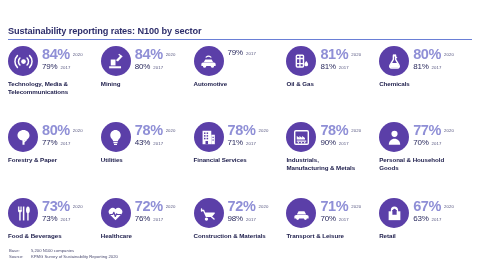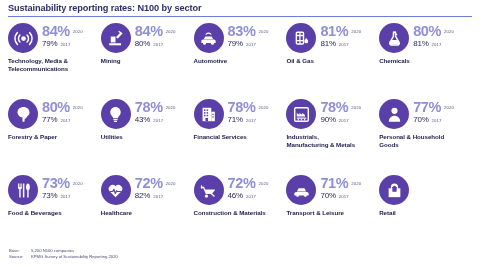--- a/index.html
+++ b/index.html
@@ -12,20 +12,21 @@
     height: 270px;
     overflow: hidden;
     font-family: "Liberation Sans", sans-serif;
     color: #1d1d4b;
     position: relative;
   }
 
   
   .header {
     padding: 2px 0 0 8px;
+    margin-top: 23px;
   }
   .header-title {
     font-size: 9.2px;
     font-weight: bold;
     color: #2e2e6b;
     letter-spacing: -0.1px;
     line-height: 12px;
     white-space: nowrap;
   }
   .header-rule {
@@ -197,24 +198,20 @@
         <div class="icon-circle">
           <svg width="19" height="19" viewBox="0 0 24 24">
             <path d="M3 15.5c0-1.2 1-2.2 2.2-2.2h13.6c1.2 0 2.2 1 2.2 2.2v2.2H3z" fill="#fff"></path>
             <path d="M6 13l2-3.6h8l2 3.6z" fill="#fff"></path>
             <circle cx="7" cy="18" r="1.9" fill="#fff"></circle>
             <circle cx="17" cy="18" r="1.9" fill="#fff"></circle>
             <path d="M9 6.5c1.6-1.4 4.4-1.4 6 0" stroke="#fff" stroke-width="1.6" fill="none" stroke-linecap="round"></path>
           </svg>
         </div>
         <div class="stats">
-          <div class="stat-row">
-            <span class="pct-2020">83%</span>
-            <span class="yr">2020</span>
-          </div>
           <div class="stat-row">
             <span class="pct-2017">79%</span>
             <span class="yr yr-2017">2017</span>
           </div>
         </div>
       </div>
       <div class="sector-label">Automotive</div>
     </div>
     <div class="cell">
       <div class="cell-top">
@@ -413,21 +410,21 @@
             <path d="M12 20.4l-7.2-7.2A4.7 4.7 0 0112 6.6a4.7 4.7 0 017.2 6.6z" fill="#fff"></path>
             <path d="M5.6 13.3h3l1.3-2.8 1.9 5.2 1.5-3.3 1 .9h4.2" stroke="#5b3fa8" stroke-width="1.5" fill="none" stroke-linejoin="round" stroke-linecap="round"></path>
           </svg>
         </div>
         <div class="stats">
           <div class="stat-row">
             <span class="pct-2020">72%</span>
             <span class="yr">2020</span>
           </div>
           <div class="stat-row">
-            <span class="pct-2017">82%</span>
+            <span class="pct-2017">76%</span>
             <span class="yr yr-2017">2017</span>
           </div>
         </div>
       </div>
       <div class="sector-label">Healthcare</div>
     </div>
     <div class="cell">
       <div class="cell-top">
         <div class="icon-circle">
           <svg width="19" height="19" viewBox="0 0 24 24">
@@ -436,21 +433,21 @@
             <path d="M16 16.3l3 2.6" stroke="#fff" stroke-width="1.7" stroke-linecap="round"></path>
             <path d="M3.2 6.3v2.6" stroke="#fff" stroke-width="1.7" stroke-linecap="round"></path>
           </svg>
         </div>
         <div class="stats">
           <div class="stat-row">
             <span class="pct-2020">72%</span>
             <span class="yr">2020</span>
           </div>
           <div class="stat-row">
-            <span class="pct-2017">46%</span>
+            <span class="pct-2017">98%</span>
             <span class="yr yr-2017">2017</span>
           </div>
         </div>
       </div>
       <div class="sector-label">Construction &amp; Materials</div>
     </div>
     <div class="cell">
       <div class="cell-top">
         <div class="icon-circle">
           <svg width="19" height="19" viewBox="0 0 24 24">
@@ -477,20 +474,30 @@
       <div class="cell-top">
         <div class="icon-circle">
           <svg width="19" height="19" viewBox="0 0 24 24">
             <path d="M4.6 9.2h14.8v11.2H4.6z" fill="#fff"></path>
             <path d="M8.4 10.4V7.6a3.6 3.6 0 017.2 0v2.8" fill="none" stroke="#fff" stroke-width="2"></path>
             <path d="M8.4 10.4V7.6a3.6 3.6 0 017.2 0v2.8" fill="none" stroke="#5b3fa8" stroke-width="0"></path>
             <path d="M8.9 9.2V7.6a3.1 3.1 0 016.2 0v1.6" fill="none" stroke="#5b3fa8" stroke-width="0"></path>
             <path d="M9.3 13.6V7.6a2.7 2.7 0 015.4 0v6z" fill="#5b3fa8"></path>
             <path d="M9.3 7.6a2.7 2.7 0 015.4 0" fill="none" stroke="#fff" stroke-width="1.9"></path>
           </svg>
+        </div>
+        <div class="stats">
+          <div class="stat-row">
+            <span class="pct-2020">67%</span>
+            <span class="yr">2020</span>
+          </div>
+          <div class="stat-row">
+            <span class="pct-2017">63%</span>
+            <span class="yr yr-2017">2017</span>
+          </div>
         </div>
       </div>
       <div class="sector-label">Retail</div>
     </div>
   </div>
 
 <div class="footnote">
   <div class="footnote-row">
     <span class="fn-key">Base:</span>
     <span class="fn-val">5,200 N100 companies</span>

